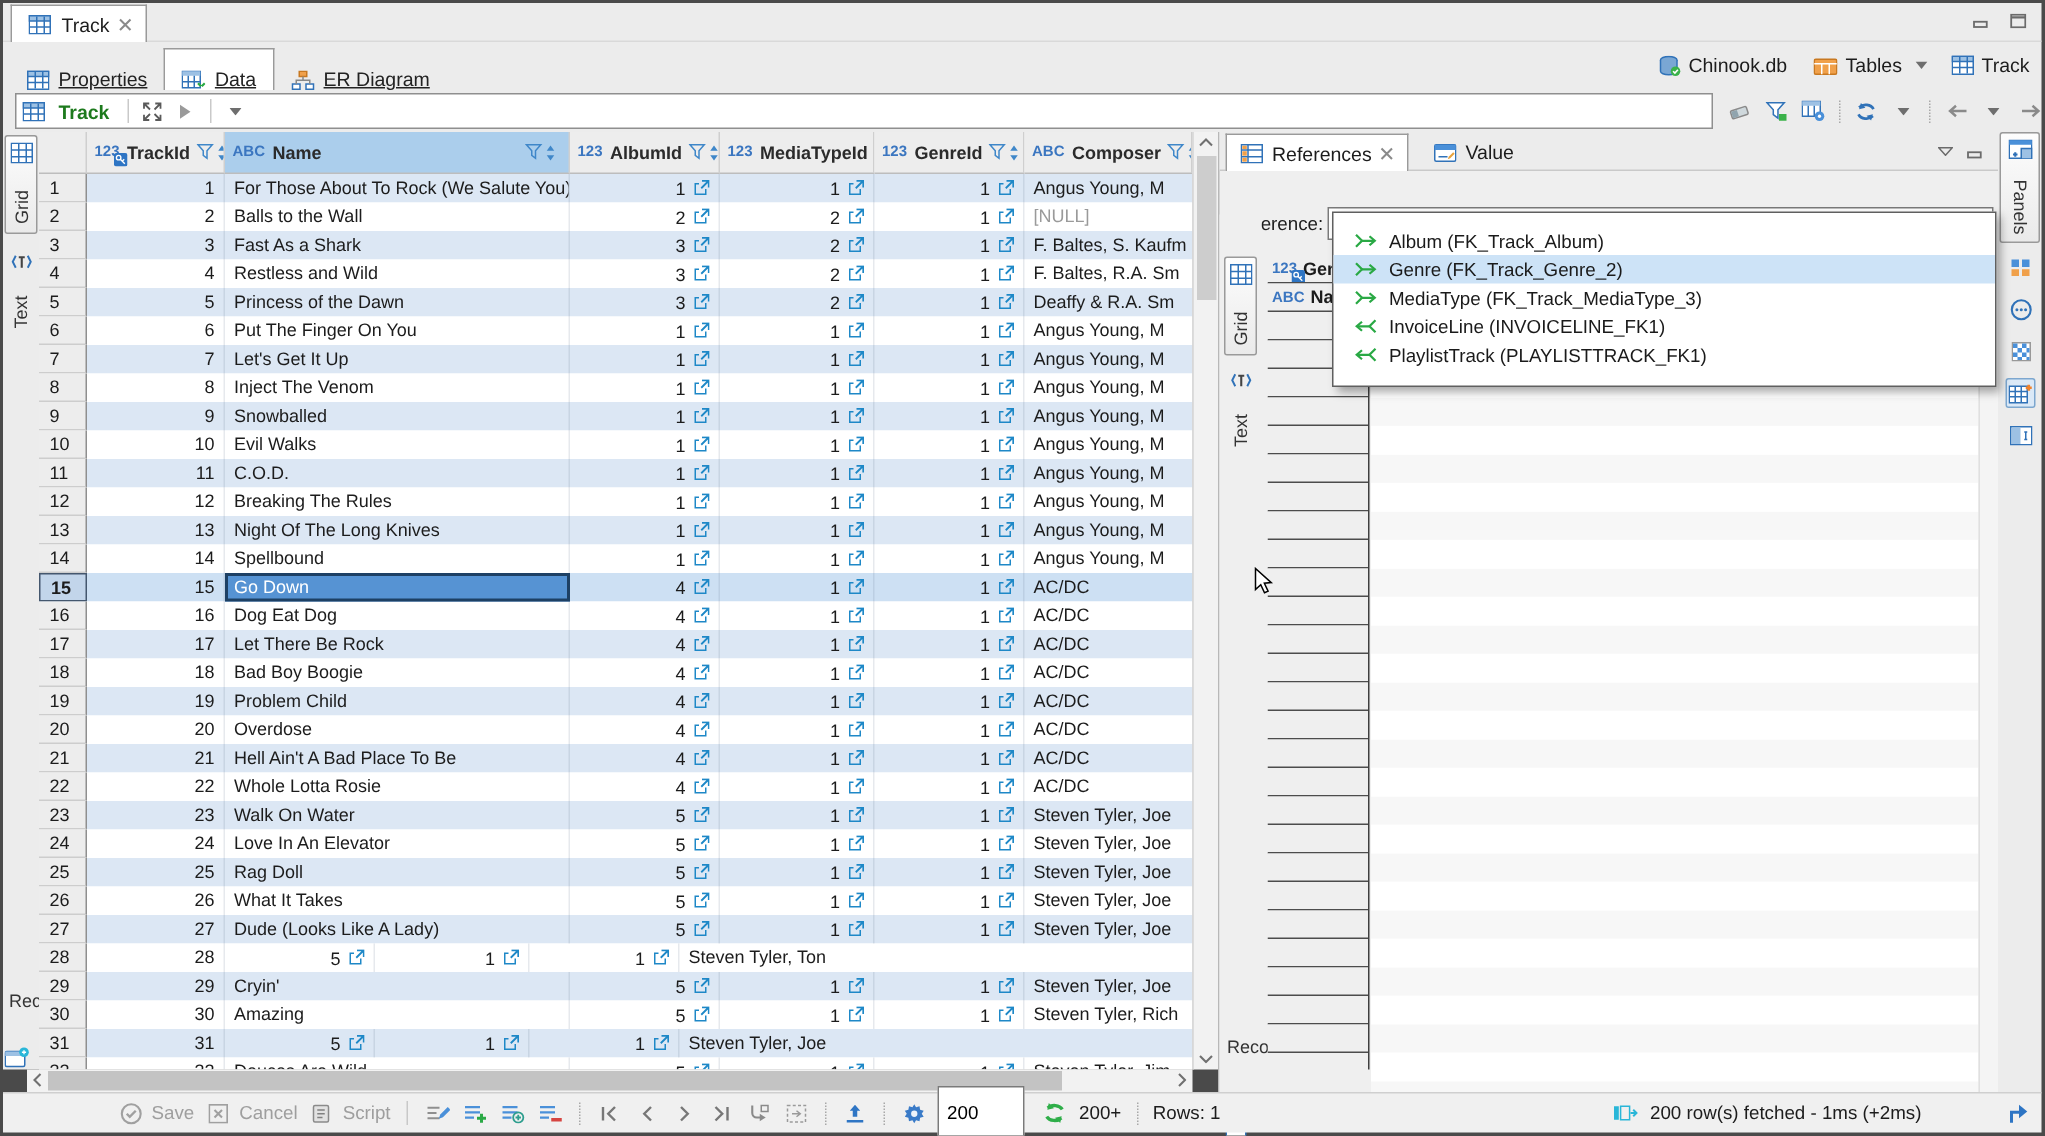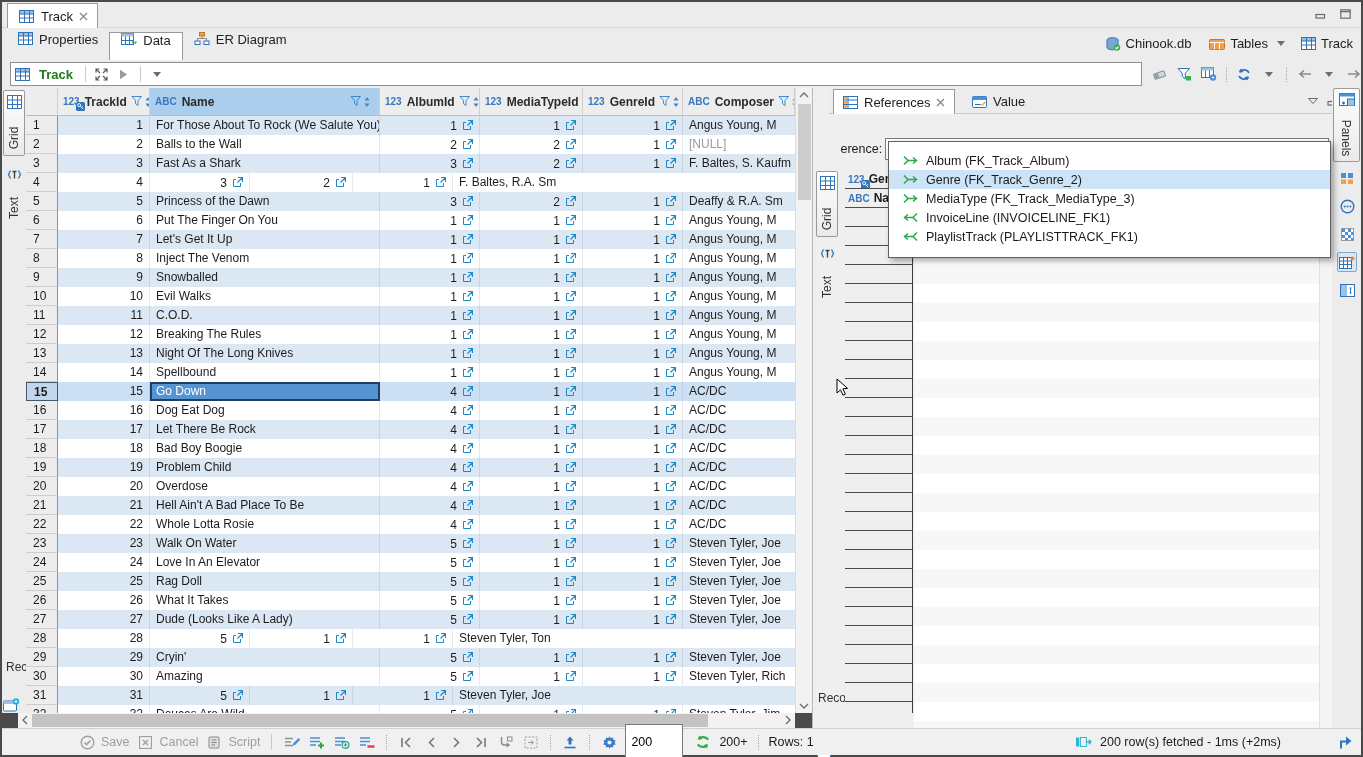--- a/index.html
+++ b/index.html
@@ -10,21 +10,21 @@
   svg { display:block; }
   .vtext { transform:rotate(-90deg); white-space:nowrap; }
 
   
   #tabbar { left:2px; top:2px; width:1359px; height:26px; background:#ececec; border-bottom:1px solid #d9d9d9; }
   .etab { position:absolute; left:5px; top:1px; height:25px; background:#fff; border:1px solid #9a9a9a; border-bottom:none; display:flex; align-items:center; gap:6px; padding:0 9px; font-size:13px; }
   .winbtns { position:absolute; right:10px; top:7px; display:flex; gap:14px; }
 
   
   #subtabs { left:2px; top:28px; width:1359px; height:32px; background:#ececec; }
-  .dtab { height:28px; margin-top:4px; display:flex; align-items:flex-start; gap:6px; padding:0 11px; font-size:13px; color:#222; }
+  .dtab { height:28px; margin-top:4px; display:flex; align-items:flex-end; gap:6px; padding:0 11px; font-size:13px; color:#222;text-decoration:underline; }
   .dtab.active { background:#fff; border:1px solid #9a9a9a; border-bottom:none; height:28px; }
   #crumbs { position:absolute; right:8px; top:8px; display:flex; align-items:center; gap:8px; font-size:13px; }
 
   
   #filterbar { left:2px; top:60px; width:1359px; height:28px; background:#ececec; display:flex; align-items:center; }
   #fbox { position:absolute; left:8px; top:2px; width:1132px; height:24px; background:#fff; border:1px solid #8f8f8f; display:flex; align-items:center; }
   #fbox .ent { color:#1d7a1d; font-weight:bold; font-size:13px; margin:0 7px 0 6px; }
   #fbox .vline { width:1px; height:16px; background:#c9c9c9; margin:0 5px; }
   #fquery { flex:1; border:none; outline:none; font-size:13px; font-style:italic; color:#222; height:20px; font-family:"Liberation Sans",sans-serif;}
   #fquery::placeholder { color:#9a9a9a; font-style:italic; }
@@ -65,21 +65,21 @@
 
   
   #vscroll { left:795px; top:88px; width:17px; height:625px; background:#f2f2f2; border-left:1px solid #dcdcdc; }
   #vthumb { position:absolute; left:2px; top:16px; width:13px; height:96px; background:#cdcdcd; }
   #hscroll { left:18px; top:713px; width:777px; height:15px; background:#f2f2f2; }
   #hthumb { position:absolute; left:14px; top:1px; width:676px; height:13px; background:#c3c3c3; }
   .scarr { position:absolute; display:flex; align-items:center; justify-content:center; width:14px; height:14px; }
 
   
   #panel { left:812px; top:88px; width:520px; height:640px; background:#efefef; border-left:1px solid #b8b8b8; }
-  #ptabbar { position:absolute; left:16px; top:0; width:100%; height:26px; background:#ececec; border-bottom:1px solid #c9c9c9; }
+  #ptabbar { position:absolute; left:0; top:0; width:100%; height:26px; background:#ececec; border-bottom:1px solid #c9c9c9; }
   .ptab { position:absolute; top:1px; height:25px; display:flex; align-items:center; gap:6px; padding:0 9px; font-size:13px; }
   .ptab.active { background:#fff; border:1px solid #9a9a9a; border-bottom:none; }
   #refrow { position:absolute; left:0; top:26px; width:100%; height:29px; display:flex; align-items:center;margin-top:20px; }
   #refrow .lab { margin-left:8px; font-size:12.5px; color:#1c1c1c; }
   #refcombo { position:absolute; left:72px; top:4px; width:444px; height:22px; background:#fff; border:1px solid #7a7a7a; display:flex; align-items:center; gap:7px; padding-left:7px; font-size:12.5px; }
   #refcombo .carr { margin-left:auto; margin-right:6px; }
   #pstrip { position:absolute; left:0; top:55px; width:28px; height:585px; background:#efefef; }
   #reccol { position:absolute; left:32px; top:82px; width:68px; height:543px; overflow:hidden; border-right:1px solid #3f3f3f; }
   .rrow { height:19px; background:#efefef; border-bottom:1px solid #4c4c4c; display:flex; align-items:center; padding:0 3px; font-weight:bold; overflow:hidden; white-space:nowrap; }
   .rrow .pfx { position:relative; color:#3b76c0; font-size:10px; margin-right:4px; flex:none; }
@@ -506,20 +506,21 @@
               <path d="M4 2.5H1.5v7H8.5V6" fill="none" stroke="#1e88c7"></path>
               <path d="M6 .5h4.5V5M10.5 .5 5.5 5.5" fill="none" stroke="#1e88c7" stroke-width="1.2"></path>
             </svg>
           </span>
         </div>
         <div class="gc c-comp">F. Baltes, S. Kaufm</div>
       </div>
       <div class="grow">
         <div class="rn">4</div>
         <div class="gc c-track">4</div>
+        <div class="gc c-name">Restless and Wild</div>
         <div class="gc c-fk">
           <span>3</span>
           <span>
             <svg width="11" height="11">
               <path d="M4 2.5H1.5v7H8.5V6" fill="none" stroke="#1e88c7"></path>
               <path d="M6 .5h4.5V5M10.5 .5 5.5 5.5" fill="none" stroke="#1e88c7" stroke-width="1.2"></path>
             </svg>
           </span>
         </div>
         <div class="gc c-fk c-med">

